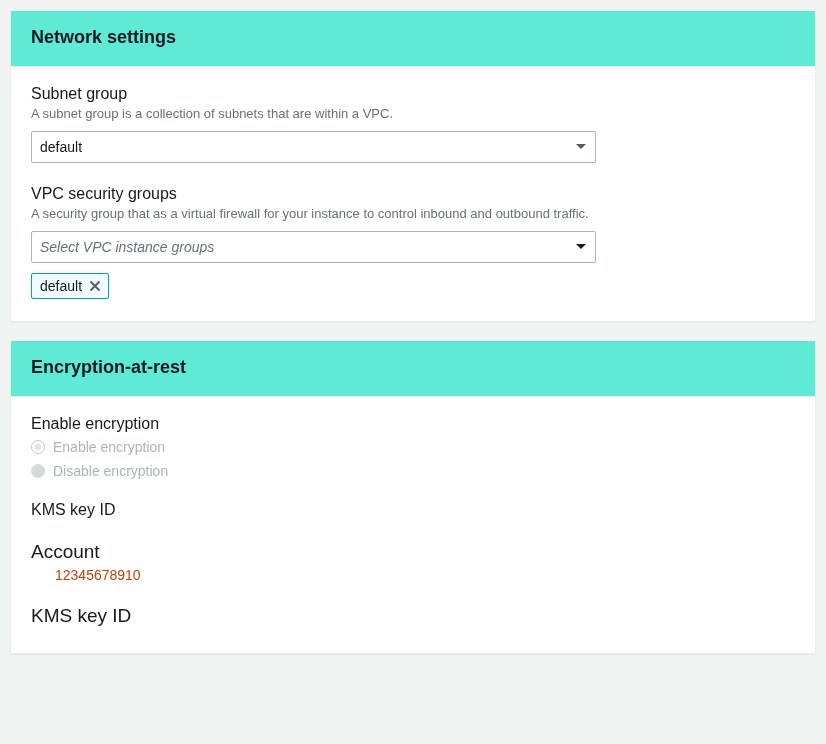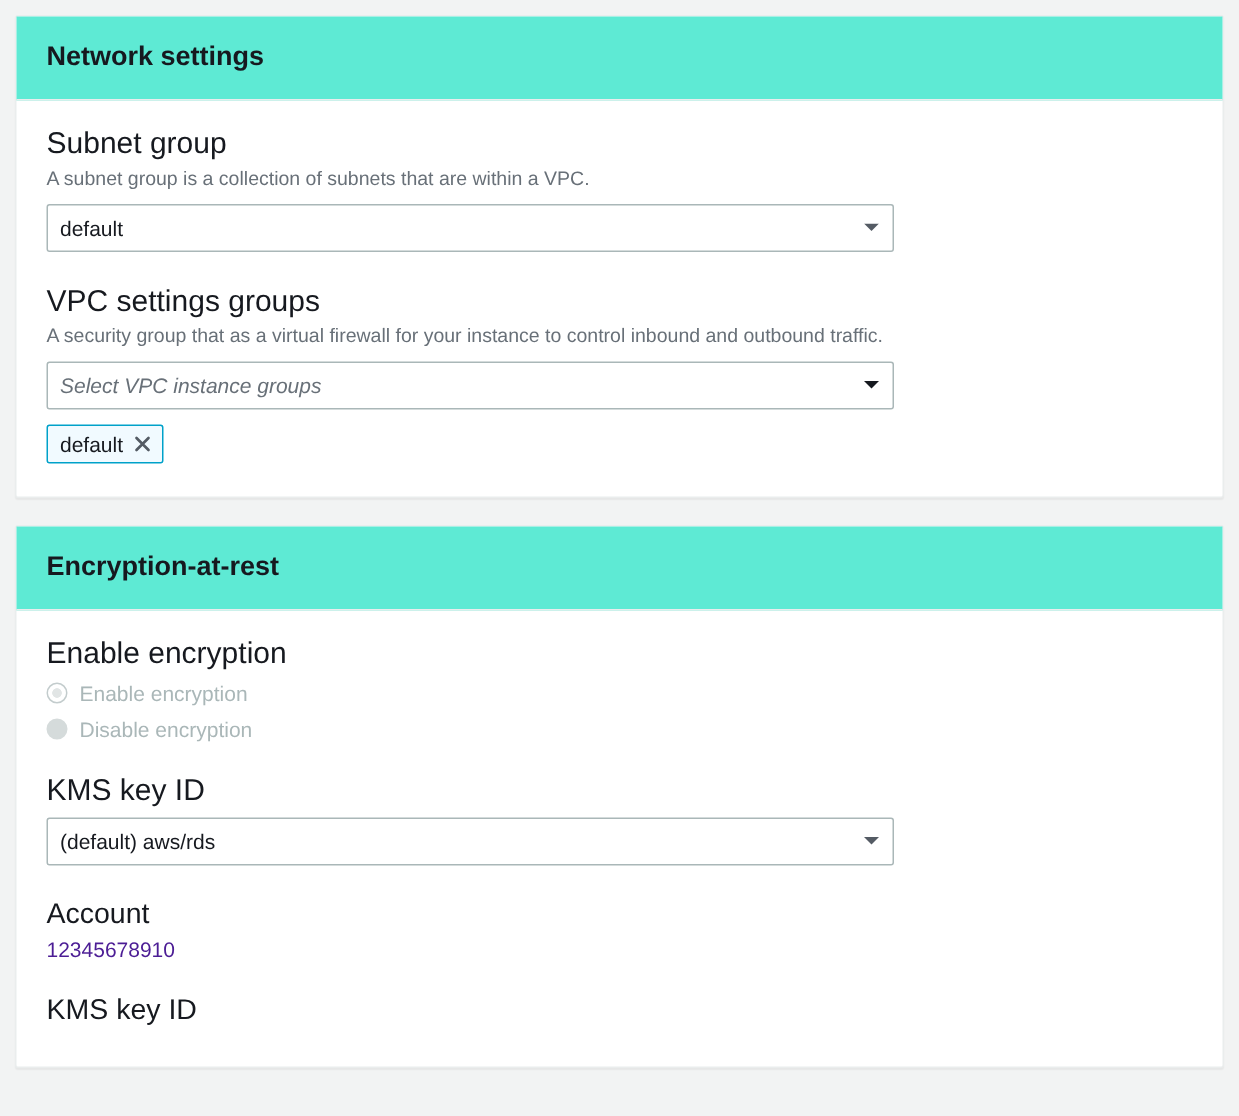--- a/index.html
+++ b/index.html
@@ -34,21 +34,21 @@
     .panel-body {
       padding: 18px 20px 22px 20px;
     }
     .field-group {
       margin-bottom: 22px;
     }
     .field-group:last-child {
       margin-bottom: 0;
     }
     .field-label {
-      font-size: 20px;
+      font-size: 16px;
       font-weight: 400;
       color: #16191f;
       display: block;
       margin-bottom: 2px;
     }
     .field-description {
       font-size: 13px;
       color: #687078;
       margin-bottom: 8px;
       line-height: 1.4;
@@ -136,21 +136,22 @@
     .radio-label {
       color: #aab7b8;
     }
     .readonly-label {
       font-size: 19px;
       color: #16191f;
       margin-bottom: 4px;
     }
     .readonly-value {
       font-size: 14px;
-      color: #4c1d95;
+      color: #c2410c;
+      margin-left: 24px;
     }
   </style>
 </head>
 <body>
 
 <div class="panel">
   <div class="panel-header">
     <h2>Network settings</h2>
   </div>
   <div class="panel-body">
@@ -162,21 +163,21 @@
         <div class="select-control">default</div>
         <span class="select-caret">
           <svg width="10" height="6" viewBox="0 0 10 6">
               <path d="M0 0 L5 5 L10 0 Z" fill="#545b64"></path>
             </svg>
         </span>
       </div>
     </div>
 
     <div class="field-group">
-      <label class="field-label">VPC settings groups</label>
+      <label class="field-label">VPC security groups</label>
       <div class="field-description">A security group that as a virtual firewall for your instance to control inbound and outbound traffic.</div>
       <div class="select-wrapper">
         <div class="select-control placeholder">Select VPC instance groups</div>
         <span class="select-caret">
           <svg width="10" height="6" viewBox="0 0 10 6">
               <path d="M0 0 L5 5 L10 0 Z" fill="#16191f"></path>
             </svg>
         </span>
       </div>
       <div class="token-row">
@@ -209,28 +210,20 @@
         </div>
         <div class="radio-item">
           <span class="radio-circle unselected"></span>
           <span class="radio-label">Disable encryption</span>
         </div>
       </div>
     </div>
 
     <div class="field-group">
       <label class="field-label">KMS key ID</label>
-      <div class="select-wrapper" style="margin-top:6px;">
-        <div class="select-control">(default) aws/rds</div>
-        <span class="select-caret">
-          <svg width="10" height="6" viewBox="0 0 10 6">
-              <path d="M0 0 L5 5 L10 0 Z" fill="#545b64"></path>
-            </svg>
-        </span>
-      </div>
     </div>
 
     <div class="field-group">
       <div class="readonly-label">Account</div>
       <div class="readonly-value">12345678910</div>
     </div>
 
     <div class="field-group">
       <div class="readonly-label">KMS key ID</div>
     </div>

